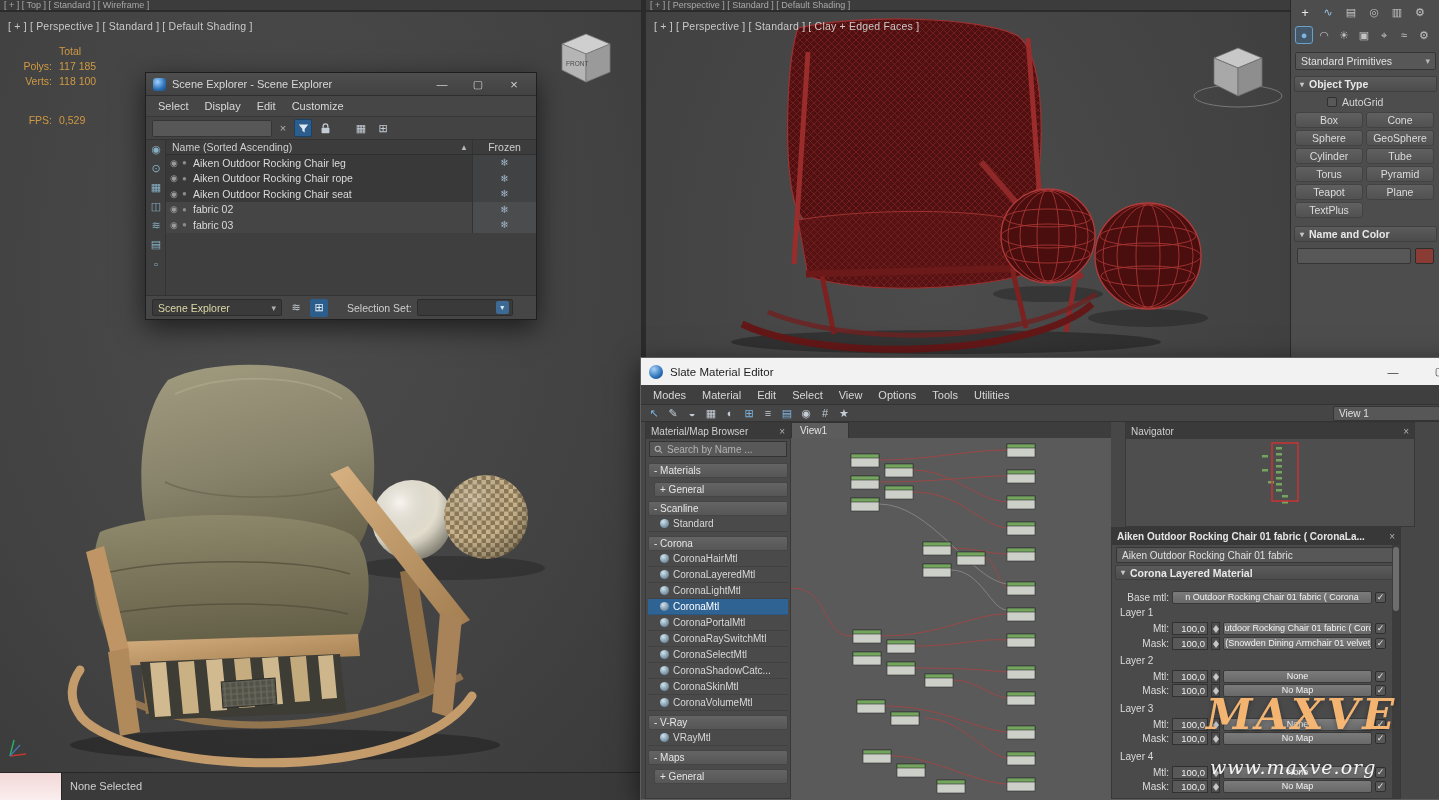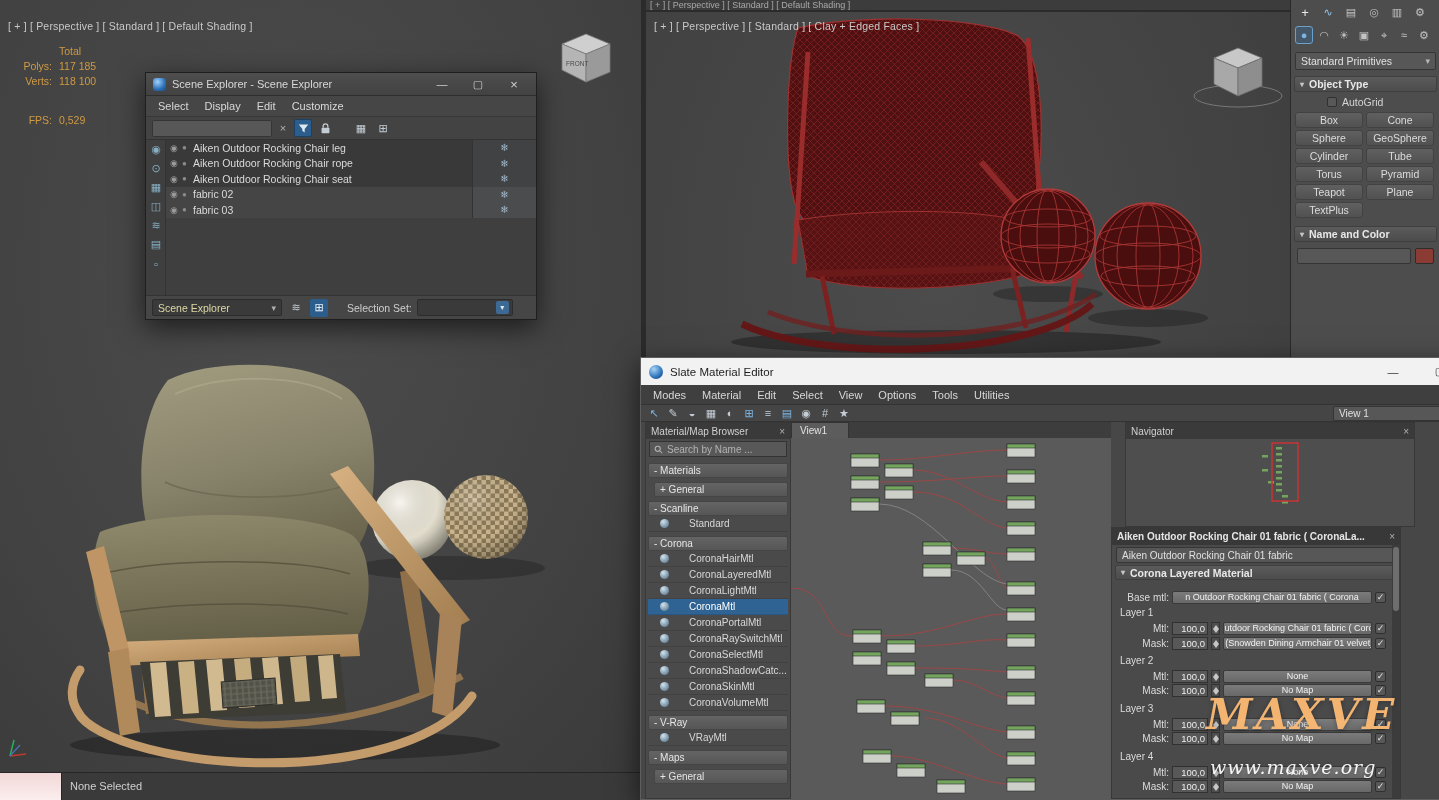--- a/index.html
+++ b/index.html
@@ -17,21 +17,21 @@
   .winctrl{width:30px;height:100%;display:flex;align-items:center;justify-content:center;color:#cfcfcf;font-size:11px}
   .menuitem{padding:2px 8px;font-size:11px;color:#d8d8d8}
   .field{background:#575757;border:1px solid #353535;color:#e0e0e0}
   .sunken{background:#3a3a3a;border:1px solid #2c2c2c}
   .rollout{background:linear-gradient(#5b5b5b,#4c4c4c);border:1px solid #3f3f3f;border-radius:2px;font-weight:bold;font-size:10.5px;color:#e8e8e8;display:flex;align-items:center;gap:5px;padding:0 5px}
   .ticon{width:18px;height:18px;display:flex;align-items:center;justify-content:center;font-size:11px;color:#c3ccd4}
   .serow{height:15.5px;display:flex;align-items:center;font-size:10.5px;color:#dadada;padding-left:4px}
   .sefrz{width:64px;align-self:stretch;border-left:1px solid #333;display:flex;align-items:center;justify-content:center;background:rgba(130,150,170,.10);color:#9fb4c6;font-size:10px}
   .railicon{width:20px;height:19px;display:flex;align-items:center;justify-content:center;color:#86aec2;font-size:11px}
   .bgrp{height:15px;background:linear-gradient(#646464,#565656);border:1px solid #454545;display:flex;align-items:center;padding:0 5px;font-size:10px;color:#e6e6e6;margin-top:4px;border-radius:2px}
-  .bitm{height:16px;display:flex;align-items:center;gap:20px;padding-left:12px;font-size:10px;color:#d8d8d8;border-bottom:1px solid rgba(0,0,0,.12)}
+  .bitm{height:16px;display:flex;align-items:center;gap:4px;padding-left:12px;font-size:10px;color:#d8d8d8;border-bottom:1px solid rgba(0,0,0,.12)}
   .ball{width:9px;height:9px;border-radius:50%;background:radial-gradient(circle at 35% 30%, #d2e2ee, #7e99ac 60%, #4e6574);flex:none}
   .bitm.sel{background:#2f6394;color:#fff}
   .prow{position:absolute;left:5px;right:14px;height:14px;display:flex;align-items:center;gap:3px}
   .plabel{width:52px;text-align:right;font-size:10px;color:#dcdcdc;flex:none}
   .pval{width:36px;height:13px;background:#585858;border:1px solid #313131;font-size:9.5px;color:#ececec;display:flex;align-items:center;justify-content:flex-end;padding-right:2px;flex:none}
   .pbtn{flex:1;height:13px;background:linear-gradient(#7b7b7b,#686868);border:1px solid #3a3a3a;border-radius:2px;font-size:9px;color:#f2f2f2;display:flex;align-items:center;justify-content:center;overflow:hidden;white-space:nowrap;min-width:0}
   .chk{width:11px;height:11px;background:#575757;border:1px solid #2f2f2f;border-radius:2px;display:flex;align-items:center;justify-content:center;font-size:9px;color:#e8e8e8;flex:none}
   .spin{width:9px;height:13px;background:#4e4e4e;border:1px solid #333;display:flex;flex-direction:column;align-items:center;justify-content:space-between;padding:2px 0;flex:none}
   .spin i{display:block;width:0;height:0;border-left:3px solid transparent;border-right:3px solid transparent}
   .spin i.up{border-bottom:4px solid #c6c6c6}
@@ -41,20 +41,21 @@
   .cpicon{flex:none;display:flex;align-items:center;justify-content:center;color:#c2c2c2}
   .wm1{font-family:"DejaVu Serif",serif;font-style:italic;font-weight:bold;font-size:42px;color:#fdba74;letter-spacing:3px;line-height:1;opacity:.95;text-shadow:0 1px 5px rgba(0,0,0,.35)}
   .wm2{font-family:"DejaVu Serif",serif;font-style:italic;font-size:19px;color:#ffffff;letter-spacing:1px;opacity:.93;margin-top:20px;margin-left:4px;text-shadow:0 1px 4px rgba(0,0,0,.35)}
 </style>
 </head>
 <body>
 
 <div id="root">
 
   <div class="abs vpbg" style="left:0;top:0;width:641px;height:772px">
+    <div class="abs vp-top" style="left:0;top:0;width:641px;height:12px;padding-left:4px">[ + ] [ Top ] [ Standard ] [ Wireframe ]</div>
 
     <svg class="abs" style="left:0;top:12px" width="641" height="760" viewBox="0 0 641 760">
       <defs>
         <linearGradient id="lg-back" x1="0" y1="0" x2="0.25" y2="1">
           <stop offset="0" stop-color="#a29c80"></stop>
             <stop offset="0.55" stop-color="#87826a"></stop>
             <stop offset="1" stop-color="#676249"></stop>
         </linearGradient>
         <linearGradient id="lg-seat" x1="0" y1="0" x2="0.15" y2="1">
           <stop offset="0" stop-color="#908a6d"></stop>
@@ -308,20 +309,25 @@
       <span class="railicon">◉</span>
       <span class="railicon">⊙</span>
       <span class="railicon">▦</span>
       <span class="railicon">◫</span>
       <span class="railicon">≋</span>
       <span class="railicon">▤</span>
       <span class="railicon">▫</span>
     </div>
 
     <div class="abs" style="left:20px;right:0;top:67px;bottom:24px;background:#3f3f3f">
+      <div class="serow" style="height:15px;background:#3c3c3c;border-bottom:1px solid #2f2f2f;color:#cfcfcf">
+        <span style="flex:1;padding-left:2px">Name (Sorted Ascending)</span>
+        <span style="font-size:8px;color:#b8b8b8;padding-right:4px">▲</span>
+        <span class="sefrz" style="background:#3c3c3c;color:#cfcfcf;font-size:10.5px">Frozen</span>
+      </div>
       <div class="serow" style="background:#393939">
         <span style="color:#9a9a9a;font-size:9px;width:12px">◉</span>
         <span style="color:#8a8a8a;font-size:8px;width:11px">●</span>
         <span style="flex:1">Aiken Outdoor Rocking Chair leg</span>
         <span class="sefrz">
             <i style="font-style:normal">❄</i>
           </span>
       </div>
       <div class="serow" style="background:#393939">
         <span style="color:#9a9a9a;font-size:9px;width:12px">◉</span>

